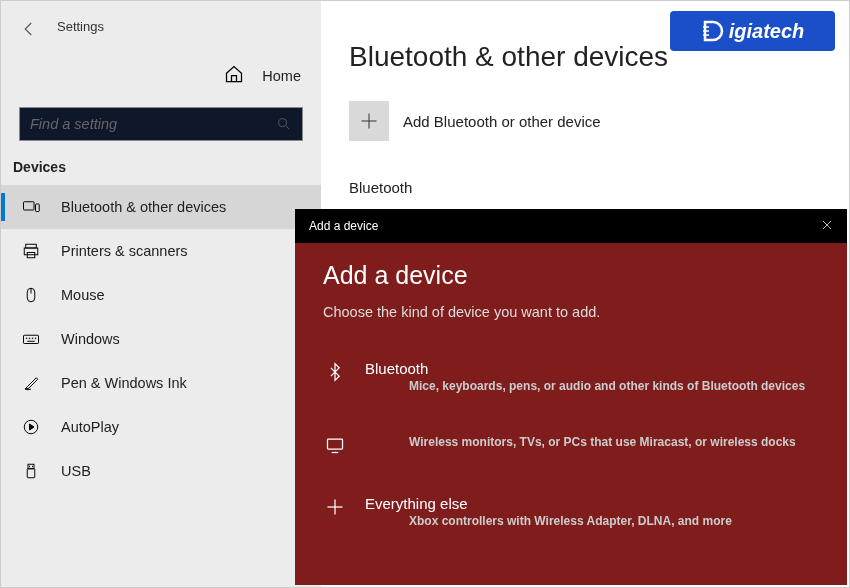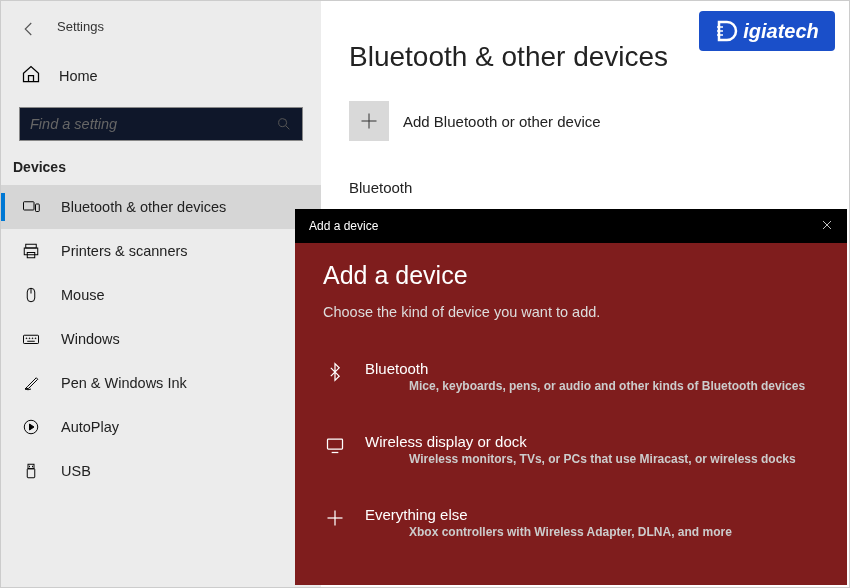--- a/index.html
+++ b/index.html
@@ -4,21 +4,21 @@
   <style>
     * { margin: 0; padding: 0; box-sizing: border-box; font-family: "Segoe UI", -apple-system, sans-serif; }
     body { width: 850px; height: 588px; background: #fff; position: relative; overflow: hidden; border: 1px solid #ccc; }
     
     .sidebar { width: 320px; height: 100%; background: #ececec; float: left; padding-top: 12px; }
     .back-btn { width: 40px; height: 32px; display: flex; align-items: center; justify-content: center; margin-left: 8px; cursor: pointer; }
     .back-btn svg { width: 18px; height: 18px; }
     .title-row { display: flex; align-items: center; padding-left: 16px; margin-top: -26px; margin-left: 40px; }
     .title-row span { font-size: 13px; color: #333; }
     
-    .home-row { display: flex; align-items: center; padding: 10px 20px; margin-top: 20px; cursor: pointer; }
+    .home-row { display: flex; align-items: center; padding: 10px 20px; margin-top: 20px; cursor: pointer; justify-content: flex-end; }
     .home-row .icon { width: 20px; margin-right: 18px; color: #000; }
     .home-row span { font-size: 14.5px; color: #222; }
     
     .search-box { margin: 10px 18px 0 18px; border: 1px solid #888; height: 34px; display: flex; align-items: center; padding: 0 10px; background: #0f172a; }
     .search-box input { flex: 1; border: none; background: transparent; font-size: 14.5px; outline: none; font-style: italic; color: #666; }
     .search-box input::placeholder { font-style: italic; color: #666; }
     .search-box .search-icon { width: 16px; height: 16px; color: #555; }
     
     .section-header { font-size: 14px; font-weight: 700; padding: 18px 20px 10px 12px; color: #222; }
     
@@ -44,21 +44,21 @@
     .modal-body { padding: 18px 28px; }
     .modal-body h2 { font-size: 25px; font-weight: 300; margin-bottom: 14px; }
     .modal-body p { font-size: 14.5px; color: #ddd; margin-bottom: 28px; }
     
     .device-option { display: flex; align-items: flex-start; padding: 12px 0; cursor: pointer; margin-bottom: 16px; }
     .device-option .opt-icon { width: 24px; margin-right: 18px; display: flex; align-items: center; justify-content: center; margin-top: 2px; }
     .device-option .opt-icon svg { width: 20px; height: 20px; }
     .device-option .opt-text .opt-title { font-size: 15px; color: #fff; }
     .device-option .opt-text .opt-desc { font-size: 12px; color: #ccc; font-weight: 600; margin-top: 2px; padding-left: 44px; }
     
-    .logo { position: absolute; top: 10px; right: 14px; width: 136px; height: 40px; background: #1a4fc9; border-radius: 4px; display: flex; align-items: center; justify-content: center; color: #fff; font-weight: 700; font-style: italic; font-size: 20px; }
+    .logo { position: absolute; top: 10px; right: 14px; width: 165px; height: 40px; background: #1a4fc9; border-radius: 4px; display: flex; align-items: center; justify-content: center; color: #fff; font-weight: 700; font-style: italic; font-size: 20px; }
     .logo .d-icon { width: 24px; height: 24px; margin-right: 4px; }
   </style>
 </head>
 <body>
 
 <div class="sidebar">
   <div class="back-btn">
     <svg viewBox="0 0 24 24" fill="none" stroke="#555" stroke-width="1.5">
         <path d="M15 4 L7 12 L15 20"></path>
       </svg>
@@ -208,21 +208,20 @@
     </div>
 
     <div class="device-option">
       <span class="opt-icon">
         <svg viewBox="0 0 24 24" fill="none" stroke="#fff" stroke-width="1.5">
             <rect x="3" y="5" width="18" height="12" rx="1"></rect>
             <line x1="8" y1="21" x2="16" y2="21"></line>
           </svg>
       </span>
       <div class="opt-text">
-        <div class="opt-title">Wireless display or dock</div>
         <div class="opt-desc">Wireless monitors, TVs, or PCs that use Miracast, or wireless docks</div>
       </div>
     </div>
 
     <div class="device-option">
       <span class="opt-icon">
         <svg viewBox="0 0 24 24" fill="none" stroke="#fff" stroke-width="1.5">
             <line x1="12" y1="3" x2="12" y2="21"></line>
             <line x1="3" y1="12" x2="21" y2="12"></line>
           </svg>

